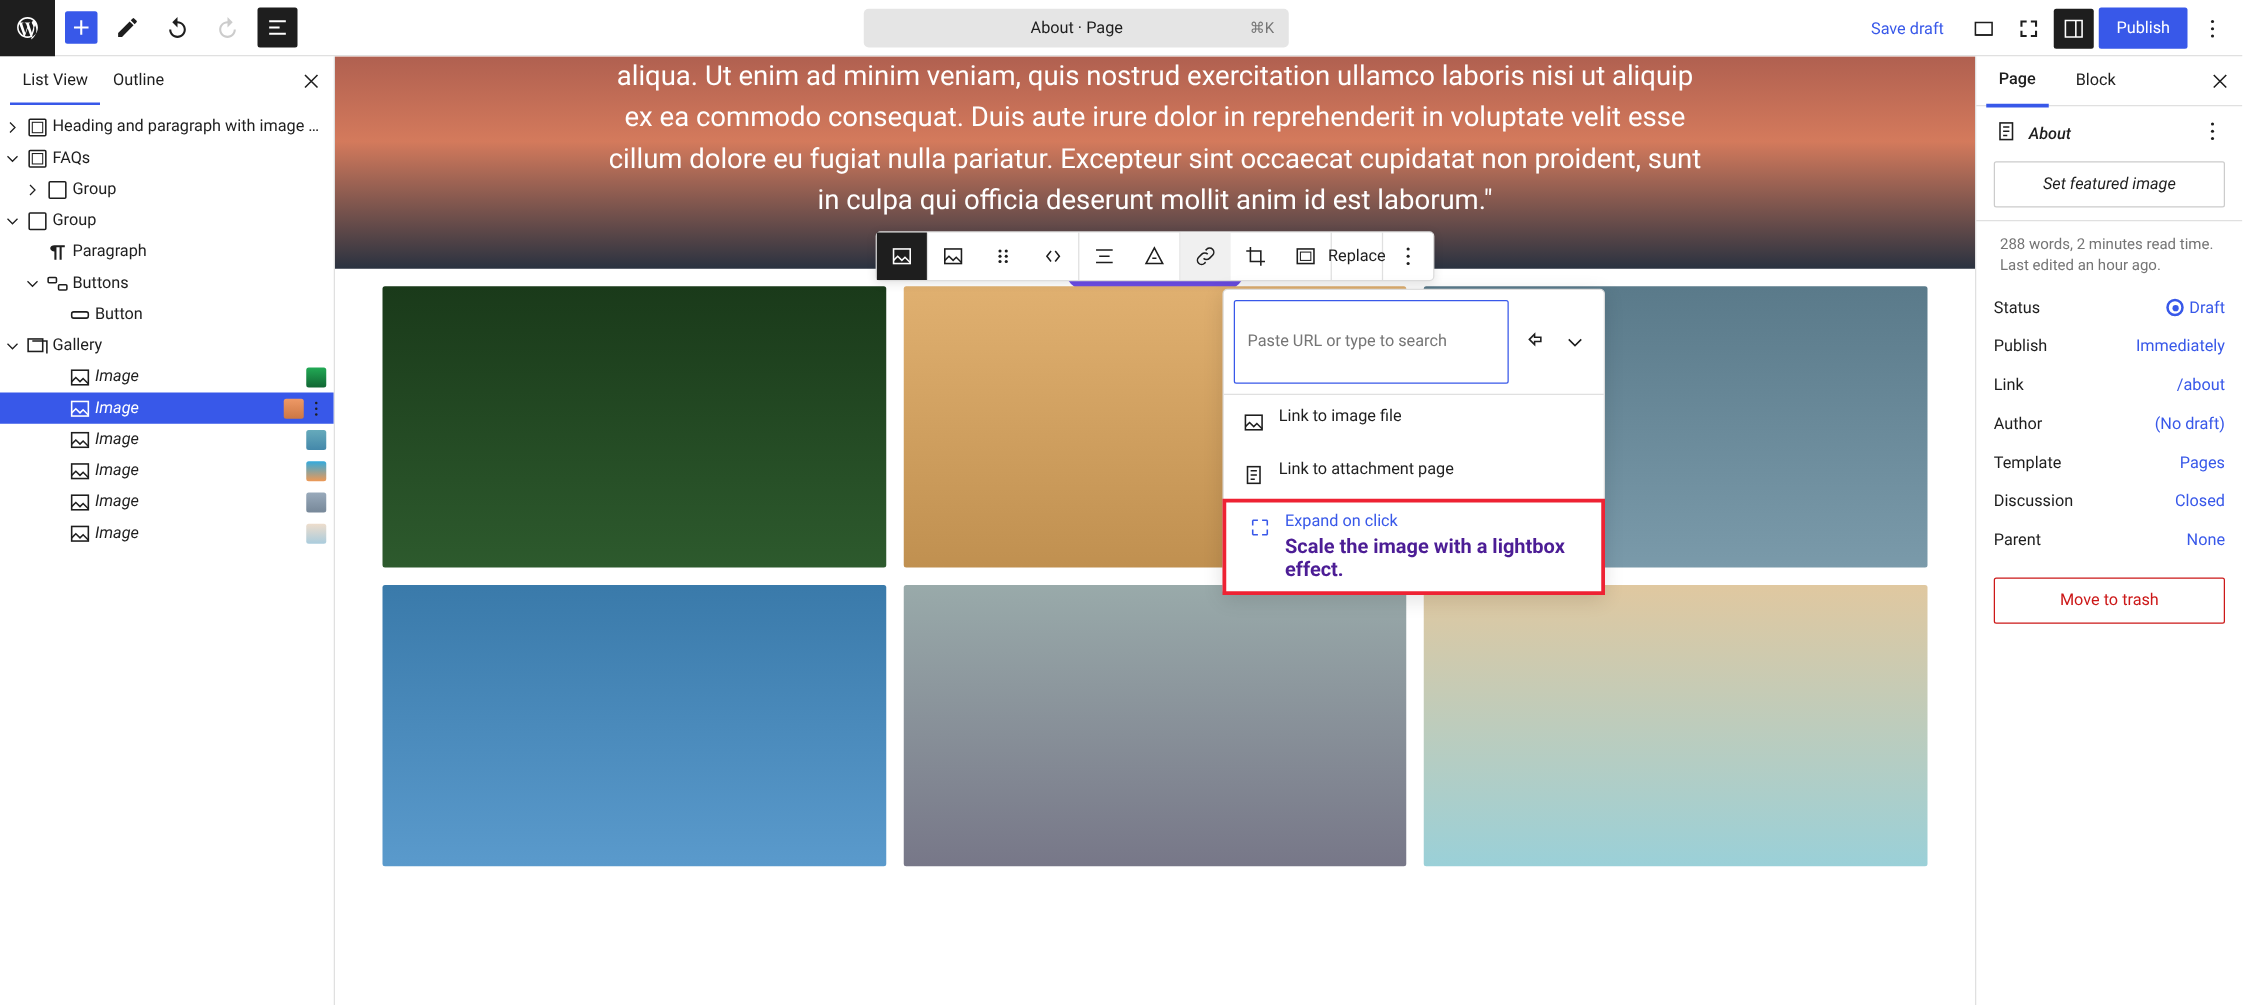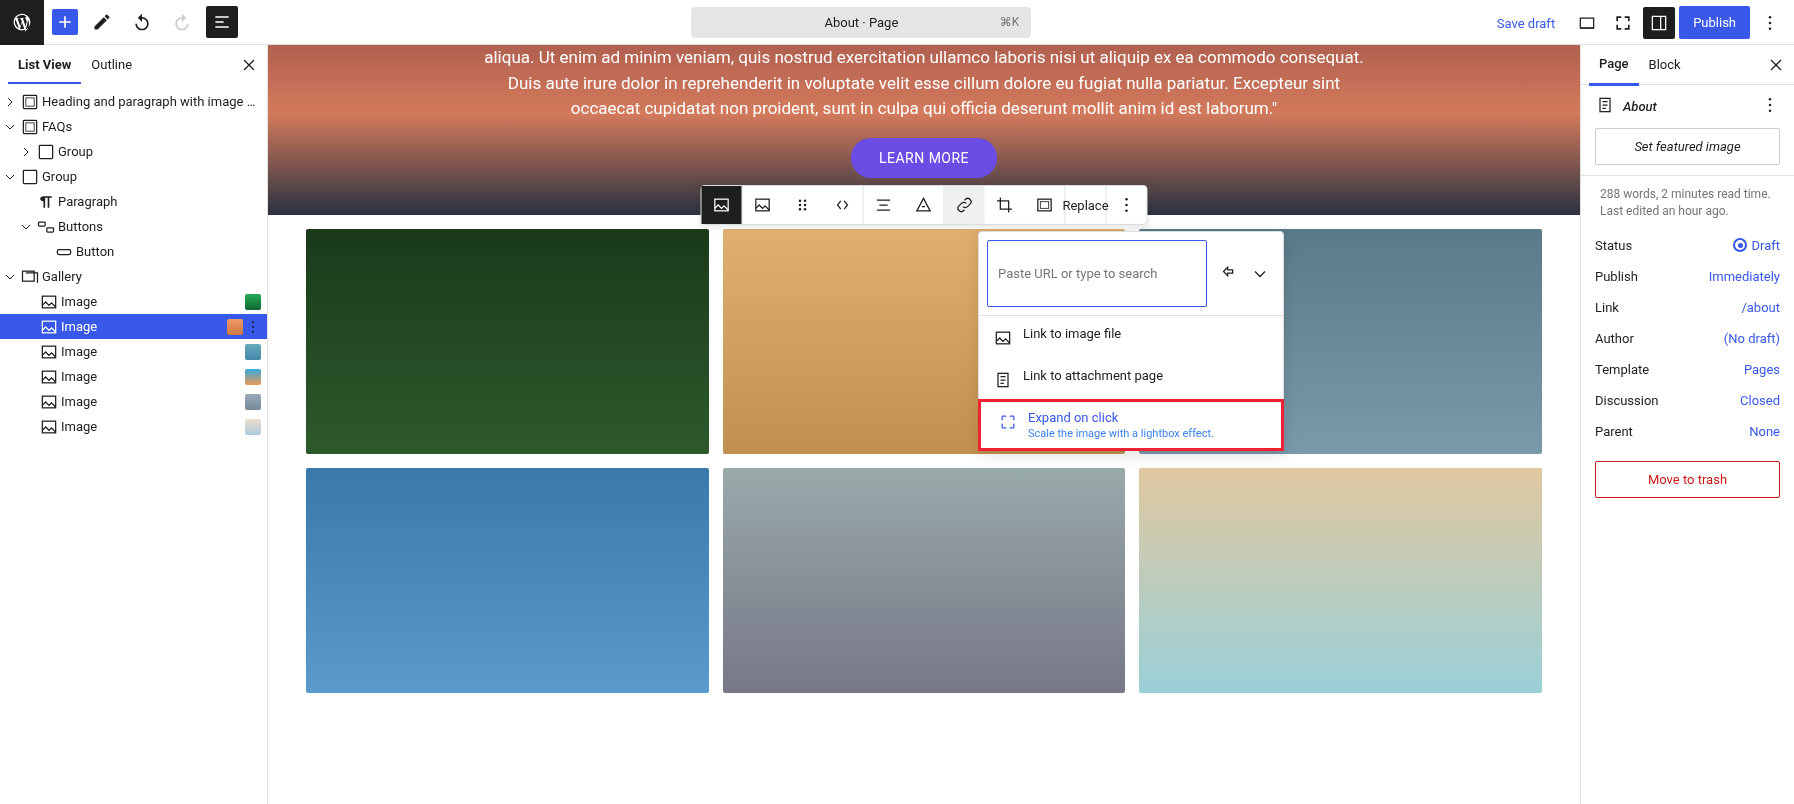--- a/index.html
+++ b/index.html
@@ -22,38 +22,38 @@
 .link-btn { color: #3858e9; background: none; border: none; padding: 8px 12px; cursor: pointer; font-size: 13px; }
 .btn-settings { background: #1e1e1e; }
 .btn-settings svg { fill: #fff; }
 .btn-publish { background: #3858e9; color: #fff; border: none; padding: 9px 14px; border-radius: 2px; font-size: 13px; cursor: pointer; }
 
 
 .body { display: flex; flex: 1; overflow: hidden; }
 .left-panel { width: 268px; border-right: 1px solid #e0e0e0; display: flex; flex-direction: column; }
 .lp-tabs { display: flex; align-items: center; padding: 0 8px; height: 40px; position: relative; }
 .lp-tab { padding: 10px 10px; font-size: 13px; cursor: pointer; border-bottom: 2px solid transparent; }
-.lp-tab.active { border-bottom-color: #3858e9; font-weight: 700; }
+.lp-tab.active { border-bottom-color: #3858e9; font-weight: 400; }
 .lp-close { position: absolute; right: 4px; top: 6px; width: 28px; height: 28px; display: flex; align-items: center; justify-content: center; cursor: pointer; }
 .tree { overflow-y: auto; flex: 1; padding: 4px 0; }
 .tree-row { display: flex; align-items: center; height: 25px; padding: 0 6px 0 2px; gap: 2px; cursor: pointer; font-size: 13px; }
 .tree-row.selected { background: #3858e9; color: #fff; }
 .tree-toggle { width: 16px; height: 16px; display: flex; align-items: center; justify-content: center; }
 .tree-icon { width: 20px; height: 20px; display: flex; align-items: center; justify-content: center; }
 .tree-label { flex: 1; white-space: nowrap; overflow: hidden; text-overflow: ellipsis; }
 .tree-thumb { width: 16px; height: 16px; border-radius: 2px; background: #888; margin-left: auto; }
 .tree-more { width: 16px; display: flex; align-items: center; justify-content: center; }
 .ind-1 { padding-left: 18px; }
-.ind-2 { padding-left: 39px; }
+.ind-2 { padding-left: 54px; font-style: italic; }
 .ind-3 { padding-left: 54px; }
 
 
 .canvas { flex: 1; overflow: auto; background: #fff; position: relative; }
 .hero { position: relative; height: 170px; background: linear-gradient(180deg, #b06050 0%, #d47a5c 40%, #2a3240 100%); color: #fff; text-align: center; padding: 0 100px; display: flex; flex-direction: column; align-items: center; justify-content: flex-start; }
-.hero-text { font-size: 17px; line-height: 1.5; max-width: 880px; }
+.hero-text { font-size: 22px; line-height: 1.5; max-width: 880px; }
 .hero-btn { margin-top: 16px; background: #6b4de6; color: #fff; border: none; padding: 12px 28px; border-radius: 999px; font-size: 14px; letter-spacing: 0.5px; cursor: pointer; }
 .gallery { display: grid; grid-template-columns: repeat(3, 1fr); gap: 14px; padding: 14px 38px 20px; }
 .gcell { height: 225px; border-radius: 2px; }
 .g1 { background: linear-gradient(#1a3a1a, #2d5a2d); }
 .g2 { background: linear-gradient(#e0b070, #c09050); position: relative;}
 .g3 { background: linear-gradient(#5a7a8a, #7a9aaa); }
 .g4 { background: linear-gradient(#3a7aaa, #5a9acc); }
 .g5 { background: linear-gradient(#9aa, #778); }
 .g6 { background: linear-gradient(#e0c8a0, #9ad0d8); }
 
@@ -71,25 +71,25 @@
 .link-popover { position: absolute; top: 186px; left: 710px; width: 306px; background: #fff; border: 1px solid #ddd; border-radius: 4px; box-shadow: 0 4px 16px rgba(0,0,0,0.12); z-index: 30; }
 .lp-input-row { display: flex; padding: 8px; gap: 4px; align-items: center; }
 .lp-input { flex: 1; border: 1.5px solid #3858e9; border-radius: 2px; padding: 25px 10px; font-size: 13px; }
 .lp-submit, .lp-caret { width: 30px; height: 32px; display: flex; align-items: center; justify-content: center; cursor: pointer; }
 .lp-list { border-top: 1px solid #e0e0e0; }
 .lp-item { display: flex; gap: 10px; padding: 10px 14px; align-items: flex-start; cursor: pointer; }
 .lp-item.highlighted { outline: 3px solid #e23; outline-offset: -2px; padding-left: 19px; }
 .lp-item-icon { width: 20px; height: 20px; display: flex; align-items: center; justify-content: center; margin-top: 2px; }
 .lp-item-title { font-size: 13px; }
 .lp-item-title.blue { color: #3858e9; }
-.lp-item-desc { font-size: 11px; color: #3b82f6; margin-top: 2px; }
+.lp-item-desc { font-size: 16px; color: #4c1d95; margin-top: 2px; font-weight: bold; }
 
 
 .right-panel { width: 214px; border-left: 1px solid #e0e0e0; display: flex; flex-direction: column; font-size: 13px; }
-.rp-tabs { display: flex; align-items: center; height: 40px; padding: 0 8px; border-bottom: 1px solid #e0e0e0; position: relative; }
+.rp-tabs { display: flex; align-items: center; height: 40px; padding: 0 8px; border-bottom: 1px solid #e0e0e0; position: relative; gap: 12px; }
 .rp-tab { padding: 12px 10px; font-size: 13px; cursor: pointer; }
 .rp-tab.active { border-bottom: 3px solid #3858e9; font-weight: 500; }
 .rp-close { position: absolute; right: 4px; top: 6px; width: 28px; height: 28px; display: flex; align-items: center; justify-content: center; cursor: pointer; }
 .rp-section { padding: 10px 14px; border-bottom: 1px solid #e0e0e0; font-style: italic; }
 .rp-title-row { display: flex; align-items: center; gap: 8px; }
 .rp-title-row .more { margin-left: auto; }
 .rp-featured { margin-top: 10px; border: 1px solid #ccc; border-radius: 2px; padding: 10px; text-align: center; cursor: pointer; font-size: 13px; }
 .rp-meta { padding: 10px 19px; color: #757575; font-size: 12px; line-height: 1.4; }
 .rp-kv { display: flex; padding: 8px 14px; font-size: 13px; }
 .rp-k { flex: 1; }

